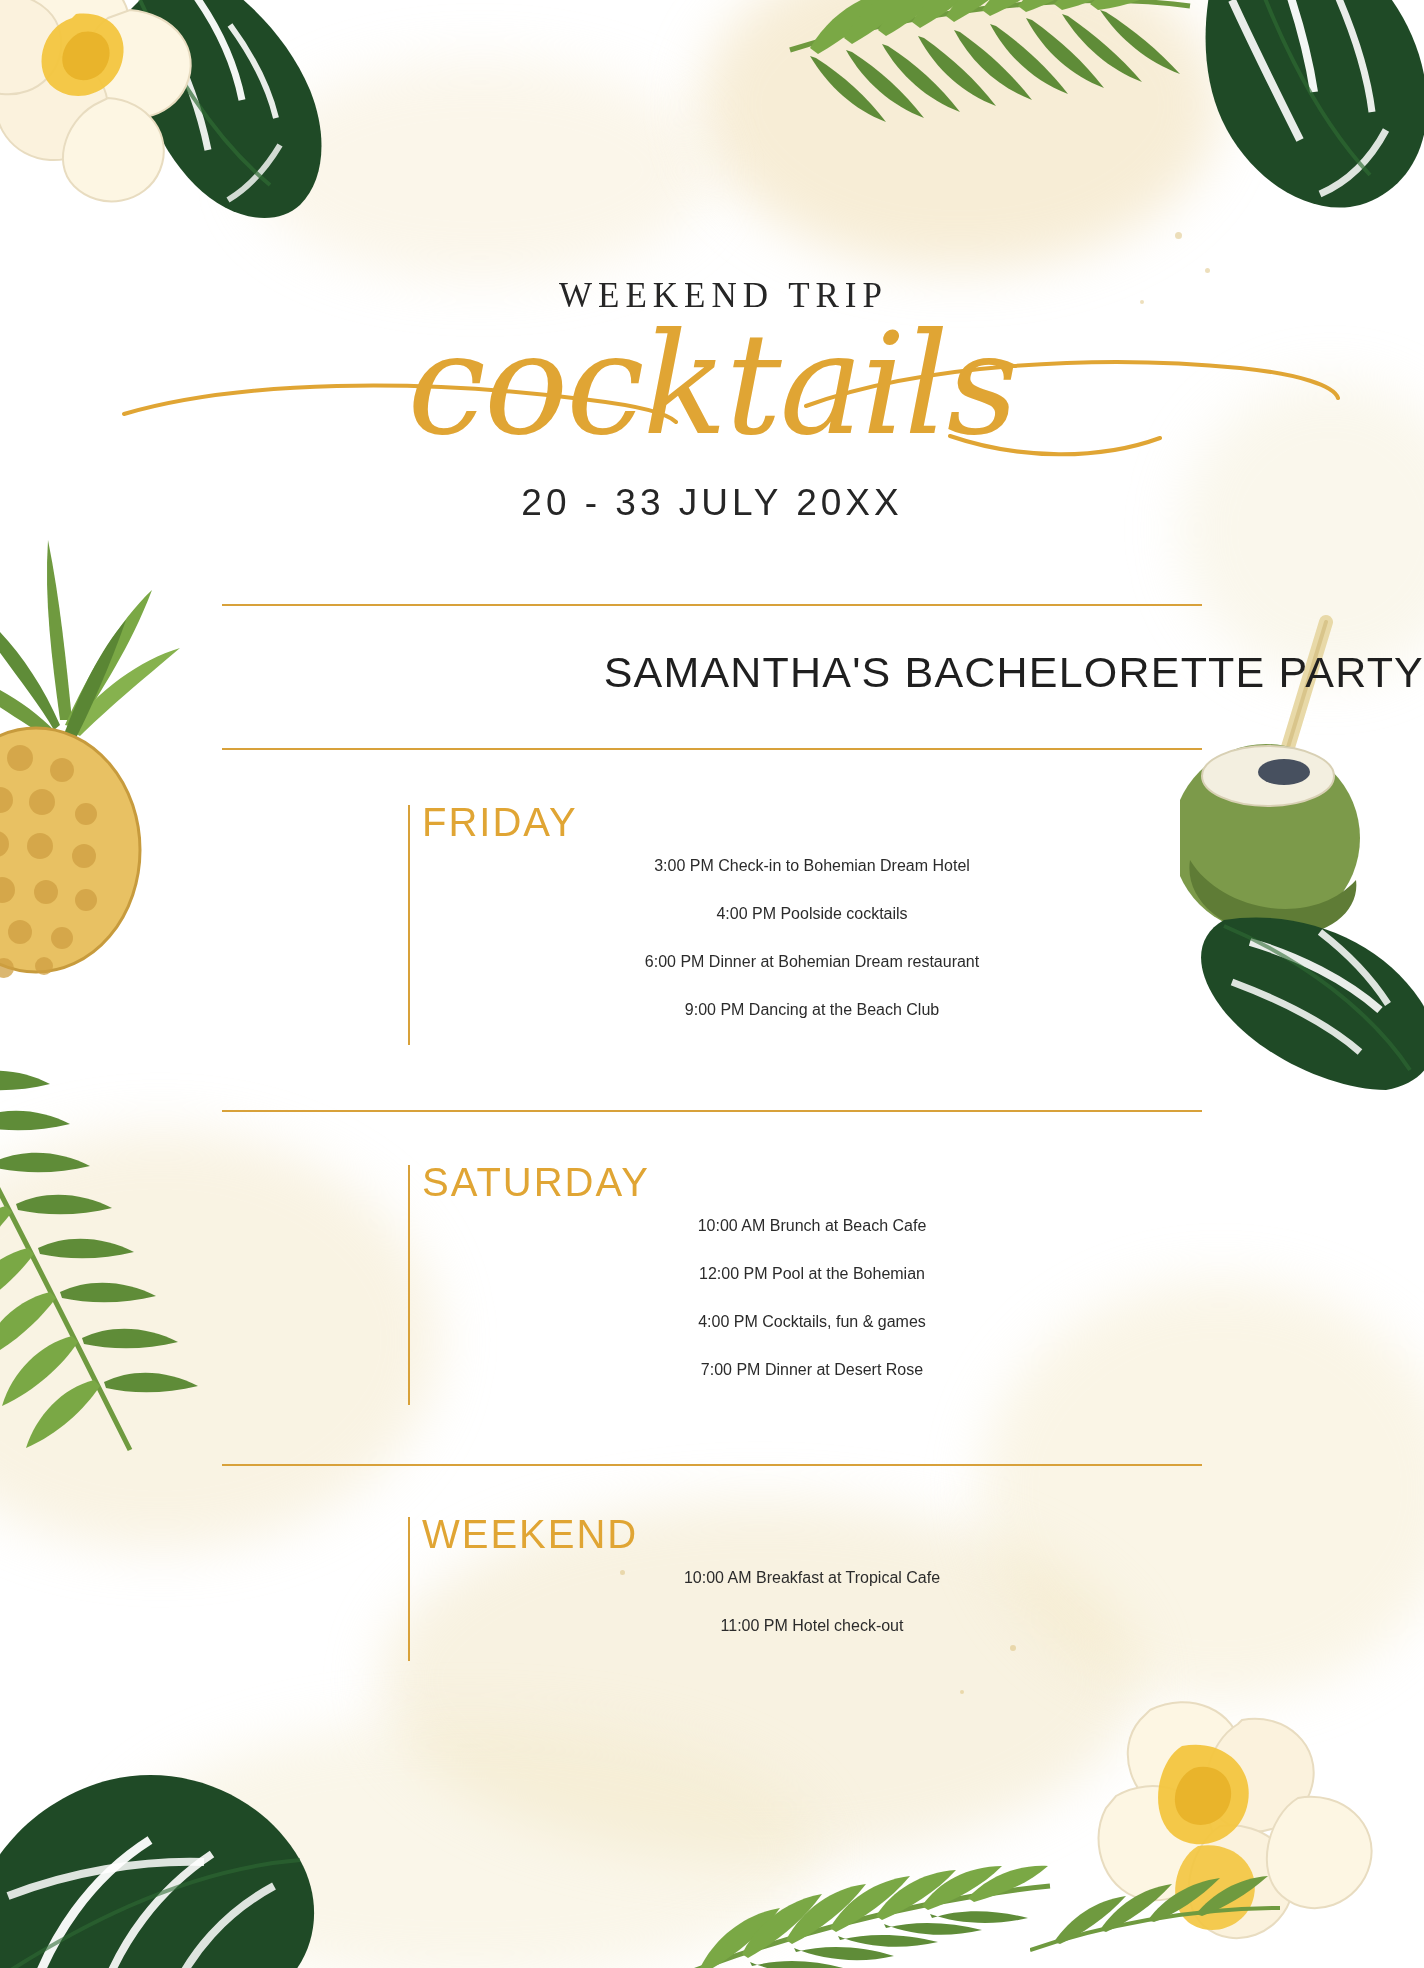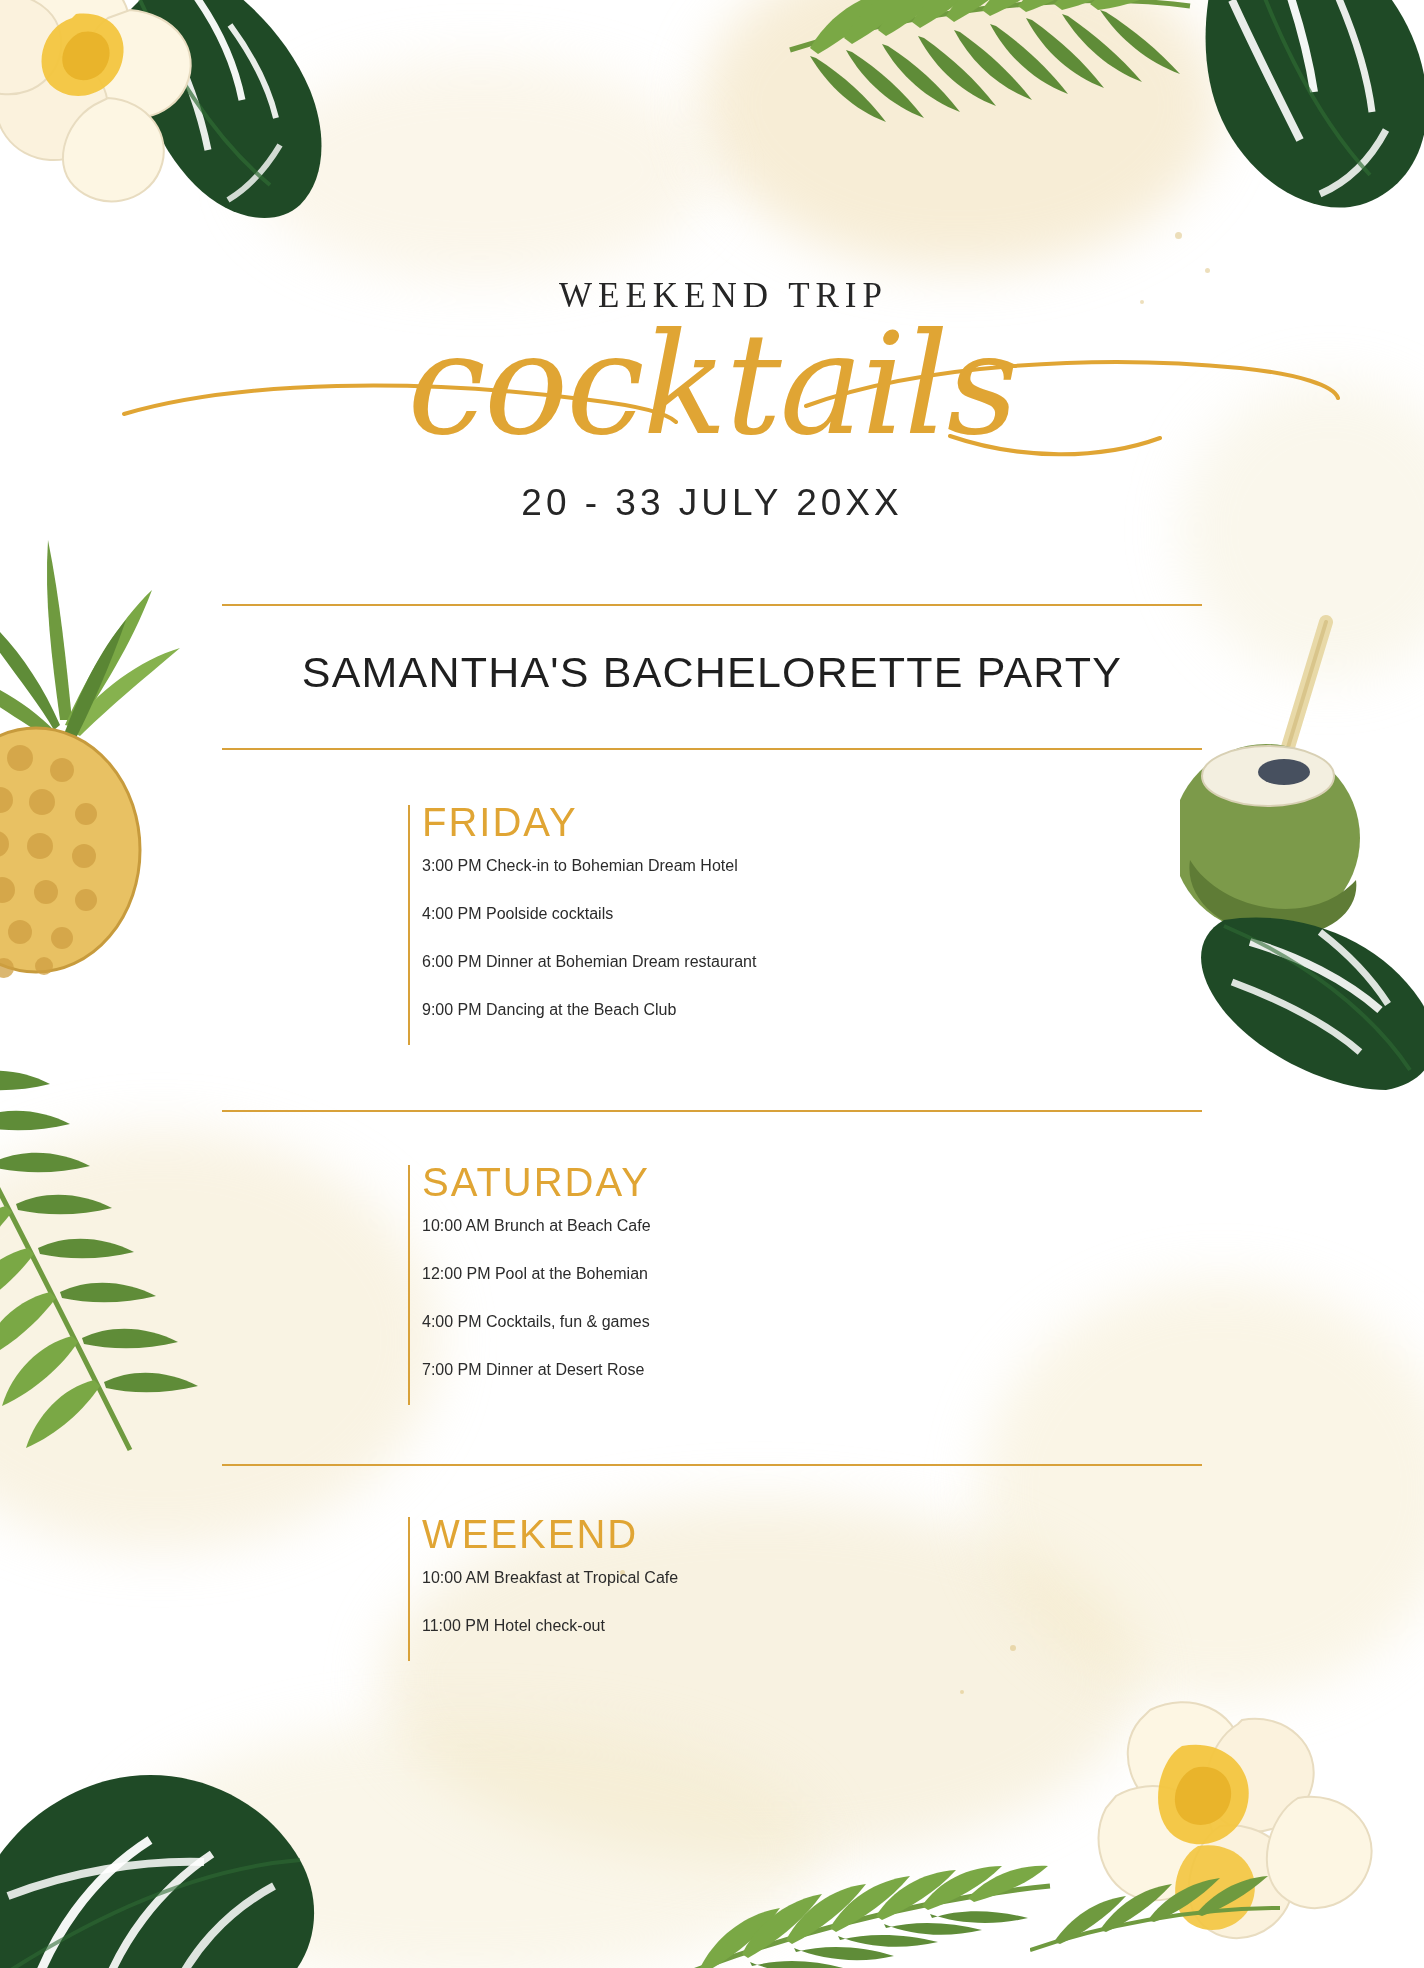--- a/index.html
+++ b/index.html
@@ -99,21 +99,21 @@
   }
   .rule.r1 { top: 604px; }
   .rule.r2 { top: 748px; }
   .rule.r3 { top: 1110px; }
   .rule.r4 { top: 1464px; }
 
   .party-title {
     position: absolute;
     left: 0; right: 0;
     top: 648px;
-    text-align: center;
+    text-align: right;
     font-size: 43px;
     letter-spacing: 1.2px;
     color: #1f1f1f;
     font-family: "Liberation Sans", sans-serif;
   }
 
   
   .day {
     position: absolute;
     left: 222px;
@@ -122,20 +122,21 @@
   .day-name {
     font-size: 40px;
     letter-spacing: 2px;
     color: #e0a534;
     margin-left: 200px;
     margin-bottom: 12px;
   }
   .rows {
     position: relative;
     padding-left: 200px;
+    text-align: center;
   }
   .divider-v {
     position: absolute;
     left: 186px;
     top: -52px;
     bottom: 4px;
     width: 2px;
     background: #d8a13a;
   }
   .row-wrap { position: relative; height: 48px; }

